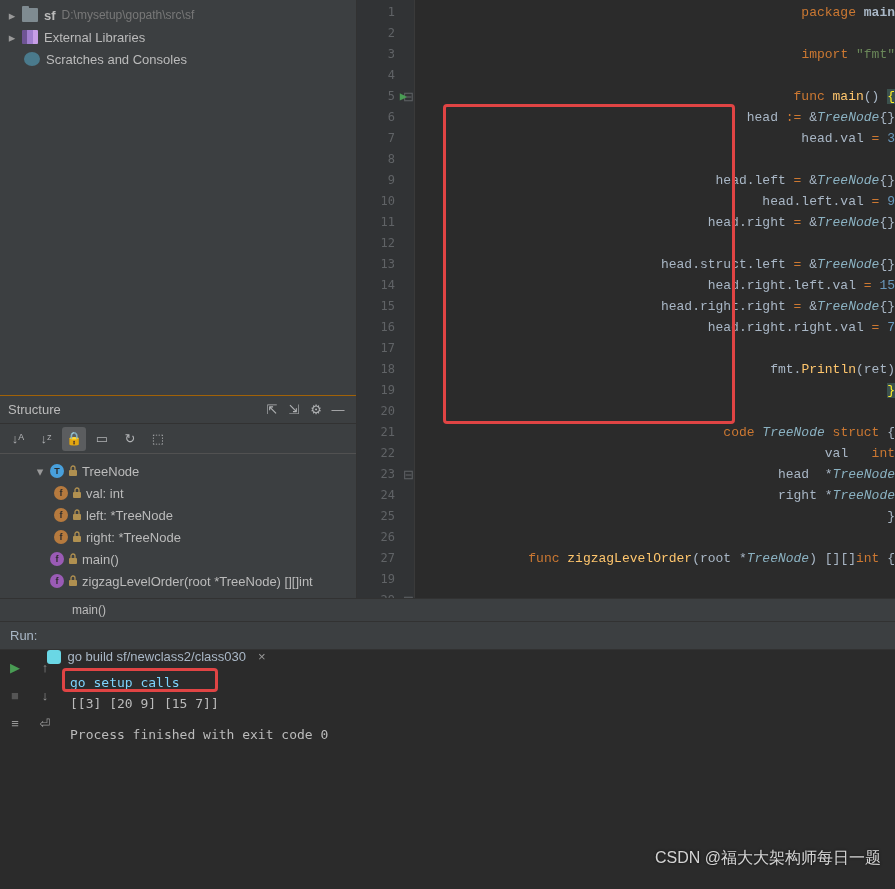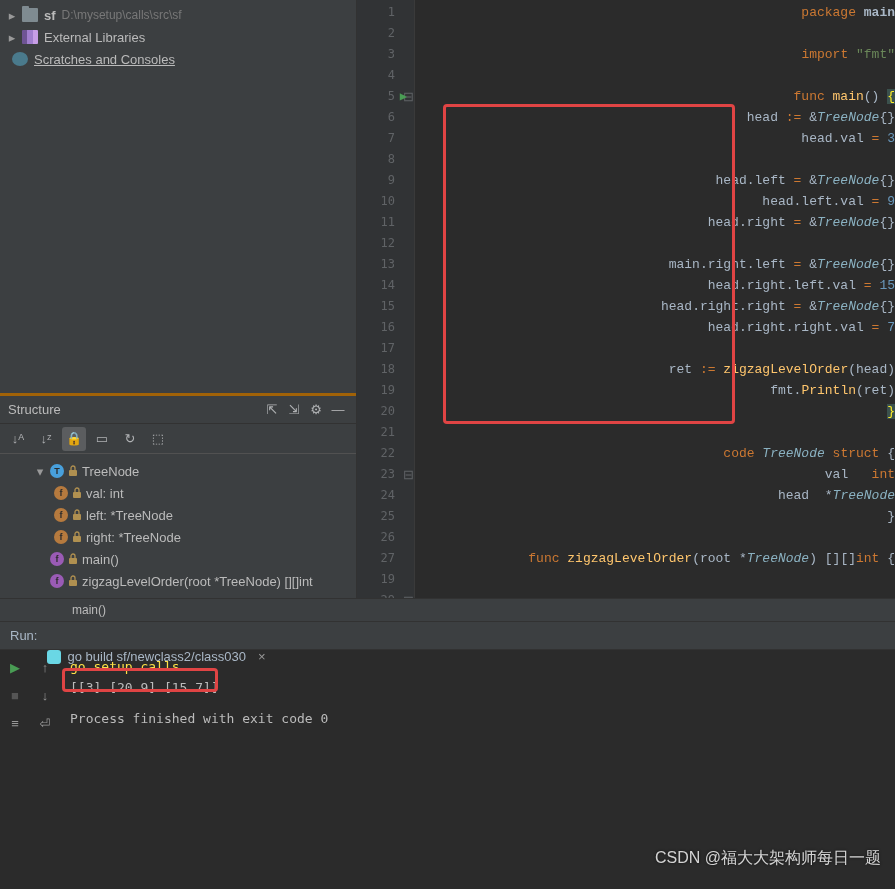--- a/index.html
+++ b/index.html
@@ -20,37 +20,37 @@
   display: flex;
   flex-direction: column;
   border-right: 1px solid #323232;
 }
 .proj-tree { padding: 4px 0; height: 72px; }
 .tree-row {
   display: flex; align-items: center; height: 22px;
   color: #bbbbbb; padding-left: 6px; cursor: pointer;
 }
 .tree-row.l1 { padding-left: 6px; }
-.tree-row.l2 { padding-left: 12px; text-decoration: underline; }
+.tree-row.l2 { padding-left: 24px; }
 .chev {
   width: 12px; height: 12px; margin-right: 4px;
   display: inline-flex; align-items: center; justify-content: center;
   color: #999;
 }
 .folder-icon, .lib-icon, .scratch-icon {
   width: 16px; height: 14px; margin-right: 6px;
   display: inline-block;
 }
 .folder-icon { background: #7f8b91; border-radius: 1px; position: relative; }
 .folder-icon::before { content:""; position:absolute; top:-2px; left:0; width:7px; height:3px; background:#7f8b91; border-radius:1px 1px 0 0;}
 .lib-icon { background: linear-gradient(90deg,#6e5494 33%,#a17fce 33%,#a17fce 66%,#c79ee6 66%); border-radius:1px;}
 .scratch-icon { background: #4a7a8c; border-radius: 50%; }
 .path-text { color: #787878; margin-left: 6px; font-size: 12px; }
 .rest-space { flex: 1; }
-.structure-panel { border-top: 3px solid #a16207; }
+.structure-panel { border-top: 1px solid #a16207; }
 .panel-header {
   height: 28px; display: flex; align-items: center;
   padding: 0 8px; color: #bbbbbb;
   border-bottom: 1px solid #323232;
 }
 .panel-header .title { flex: 1; }
 .panel-header .ico {
   width: 20px; height: 20px; display: inline-flex;
   align-items: center; justify-content: center;
   color: #afb1b3; margin-left: 2px; cursor: pointer;
@@ -151,39 +151,39 @@
 .run-tb.stop { color: #555; }
 .run-sub {
   width: 30px; display: flex; flex-direction: column;
   align-items: center; padding-top: 6px; gap: 6px; color: #999;
 }
 .console {
   flex: 1; padding: 6px 10px; font-family: "Consolas",monospace;
   font-size: 13px; color: #bbbbbb; position: relative;
 }
 .console-line { height: 21px; line-height: 21px; }
-.faded { color: #fde047; }
+.faded { color: #7dd3fc; margin-top: 16px; }
 .watermark {
   position: absolute; right: 14px; bottom: 20px;
   color: #f0f0f0; font-size: 16px;
   text-shadow: 0 0 3px rgba(0,0,0,0.8);
   opacity: 0.85;
 }
 </style>
 </head>
 <body>
 
 <div class="main-area">
   <div class="left-panel">
     <div class="proj-tree">
       <div class="tree-row l1">
         <span class="chev">▸</span>
         <span class="folder-icon"></span>
         <b>sf</b>
-        <span class="path-text">D:\mysetup\calls\src\sf</span>
+        <span class="path-text">D:\mysetup\gopath\src\sf</span>
       </div>
       <div class="tree-row l1">
         <span class="chev">▸</span>
         <span class="lib-icon"></span>
         <span>External Libraries</span>
       </div>
       <div class="tree-row l2">
         <span class="scratch-icon"></span>
         <span>Scratches and Consoles</span>
       </div>
@@ -343,32 +343,32 @@
         <div class="cl"><span class="kw">import </span><span class="str">"fmt"</span></div>
         <div class="cl"></div>
         <div class="cl"><span class="kw">func </span><span class="fn">main</span><span class="id">() </span><span class="bracehl">{</span></div>
         <div class="cl"><span class="id">    head </span><span class="kw">:=</span><span class="id"> &amp;</span><span class="typ">TreeNode</span><span class="id">{}</span></div>
         <div class="cl"><span class="id">    head.val </span><span class="kw">=</span><span class="id"> </span><span class="num">3</span></div>
         <div class="cl"></div>
         <div class="cl"><span class="id">    head.left </span><span class="kw">=</span><span class="id"> &amp;</span><span class="typ">TreeNode</span><span class="id">{}</span></div>
         <div class="cl"><span class="id">    head.left.val </span><span class="kw">=</span><span class="id"> </span><span class="num">9</span></div>
         <div class="cl"><span class="id">    head.right </span><span class="kw">=</span><span class="id"> &amp;</span><span class="typ">TreeNode</span><span class="id">{}</span></div>
         <div class="cl"></div>
-        <div class="cl"><span class="id">    main.right.left </span><span class="kw">=</span><span class="id"> &amp;</span><span class="typ">TreeNode</span><span class="id">{}</span></div>
+        <div class="cl"><span class="id">    head.struct.left </span><span class="kw">=</span><span class="id"> &amp;</span><span class="typ">TreeNode</span><span class="id">{}</span></div>
         <div class="cl"><span class="id">    head.right.left.val </span><span class="kw">=</span><span class="id"> </span><span class="num">15</span></div>
         <div class="cl"><span class="id">    head.right.right </span><span class="kw">=</span><span class="id"> &amp;</span><span class="typ">TreeNode</span><span class="id">{}</span></div>
         <div class="cl"><span class="id">    head.right.right.val </span><span class="kw">=</span><span class="id"> </span><span class="num">7</span></div>
         <div class="cl"></div>
-        <div class="cl"><span class="id">    ret </span><span class="kw">:=</span><span class="id"> </span><span class="fn">zigzagLevelOrder</span><span class="id">(head)</span></div>
         <div class="cl"><span class="id">    fmt.</span><span class="fn">Println</span><span class="id">(ret)</span></div>
         <div class="cl"><span class="bracehl">}</span></div>
         <div class="cl"></div>
         <div class="cl"><span class="kw">code </span><span class="typ">TreeNode</span><span class="id"> </span><span class="kw">struct</span><span class="id"> {</span></div>
         <div class="cl"><span class="id">    val   </span><span class="kw">int</span></div>
         <div class="cl"><span class="id">    head  *</span><span class="typ">TreeNode</span></div>
+        <div class="cl"><span class="id">    right *</span><span class="typ">TreeNode</span></div>
         <div class="cl"><span class="id">}</span></div>
         <div class="cl"></div>
         <div class="cl"><span class="kw">func </span><span class="fn">zigzagLevelOrder</span><span class="id">(root *</span><span class="typ">TreeNode</span><span class="id">) [][]</span><span class="kw">int</span><span class="id"> {</span></div>
       </div>
   </div>
 </div>
 
 <div class="crumb">
   <span>main()</span>
 </div>

